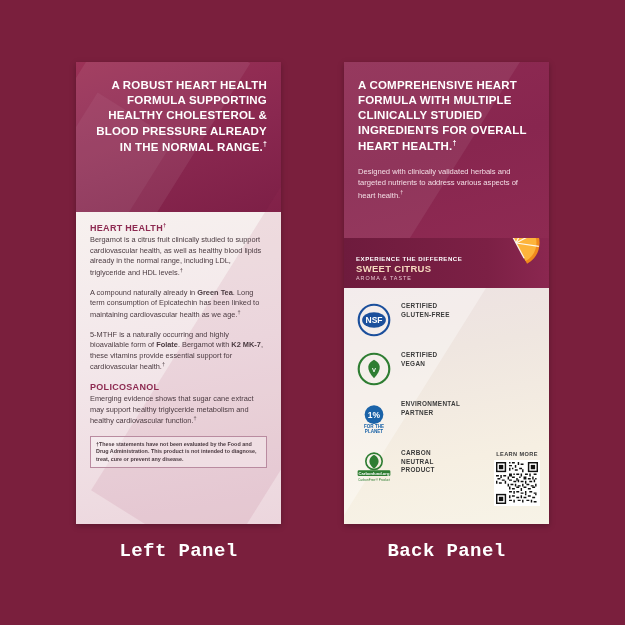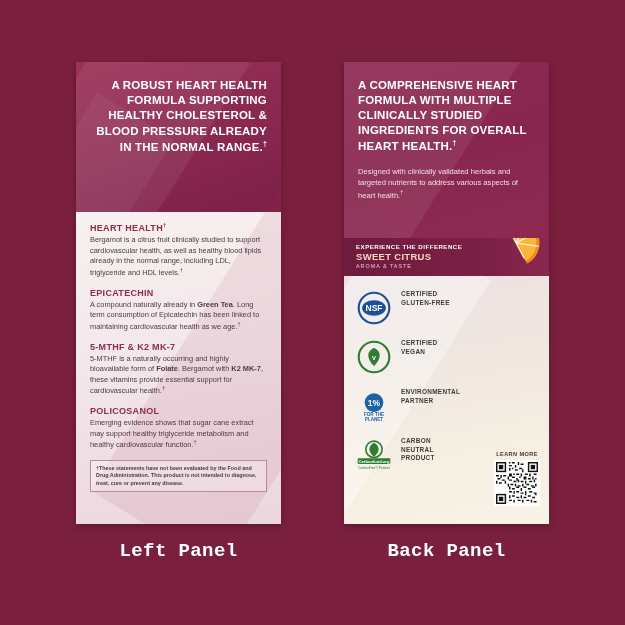--- a/index.html
+++ b/index.html
@@ -117,21 +117,21 @@
     overflow:hidden;
   }
   .back .lower:before{
     content:"";position:absolute;left:-70px;top:-20px;
     width:120px;height:400px;background:rgba(255,255,255,.35);
     transform:rotate(32deg);
   }
 
   .flavor{
     position:relative;
-    margin:0;padding:5px 10px 7px 12px;
+    margin:0;padding:17px 10px 7px 12px;
     background:linear-gradient(90deg,#6e1b3d 0%,#7c2045 70%,#8b2750 100%);
     color:#fff;
   }
   .flavor .l1{font-size:6.1px;font-weight:bold;letter-spacing:.5px;text-transform:uppercase;}
   .flavor .l2{font-size:9.5px;font-weight:bold;letter-spacing:.3px;text-transform:uppercase;margin-top:1px;color:#f6d9bf;}
   .flavor .l3{font-size:5.4px;letter-spacing:1px;text-transform:uppercase;margin-top:1px;color:#e7c6cf;}
 
   .orange{
     position:absolute;right:2px;top:-26px;width:62px;height:62px;
   }
@@ -168,26 +168,24 @@
     </div>
 
     <div class="body">
 
       <div class="sec">
         <h2><span>HEART HEALTH</span><sup>†</sup></h2>
         <p><span>Bergamot is a citrus fruit clinically studied to support cardiovascular health, as well as healthy blood lipids already in the normal range, including LDL, triglyceride and HDL levels.</span><sup>†</sup></p>
       </div>
 
       <div class="sec">
-        <h2><span>EPICATECHIN</span></h2>
         <p><span>A compound naturally already in </span><b>Green Tea</b><span>. Long term consumption of Epicatechin has been linked to maintaining cardiovascular health as we age.</span><sup>†</sup></p>
       </div>
 
       <div class="sec">
-        <h2><span>5-MTHF &amp; K2 MK-7</span></h2>
         <p><span>5-MTHF is a naturally occurring and highly bioavailable form of </span><b>Folate</b><span>. Bergamot with </span><b>K2 MK-7</b><span>, these vitamins provide essential support for cardiovascular health.</span><sup>†</sup></p>
       </div>
 
       <div class="sec">
         <h2><span>POLICOSANOL</span></h2>
         <p><span>Emerging evidence shows that sugar cane extract may support healthy triglyceride metabolism and healthy cardiovascular function.</span><sup>†</sup></p>
       </div>
 
       <div class="disclaimer">†These statements have not been evaluated by the Food and Drug Administration. This product is not intended to diagnose, treat, cure or prevent any disease.</div>
     </div>

